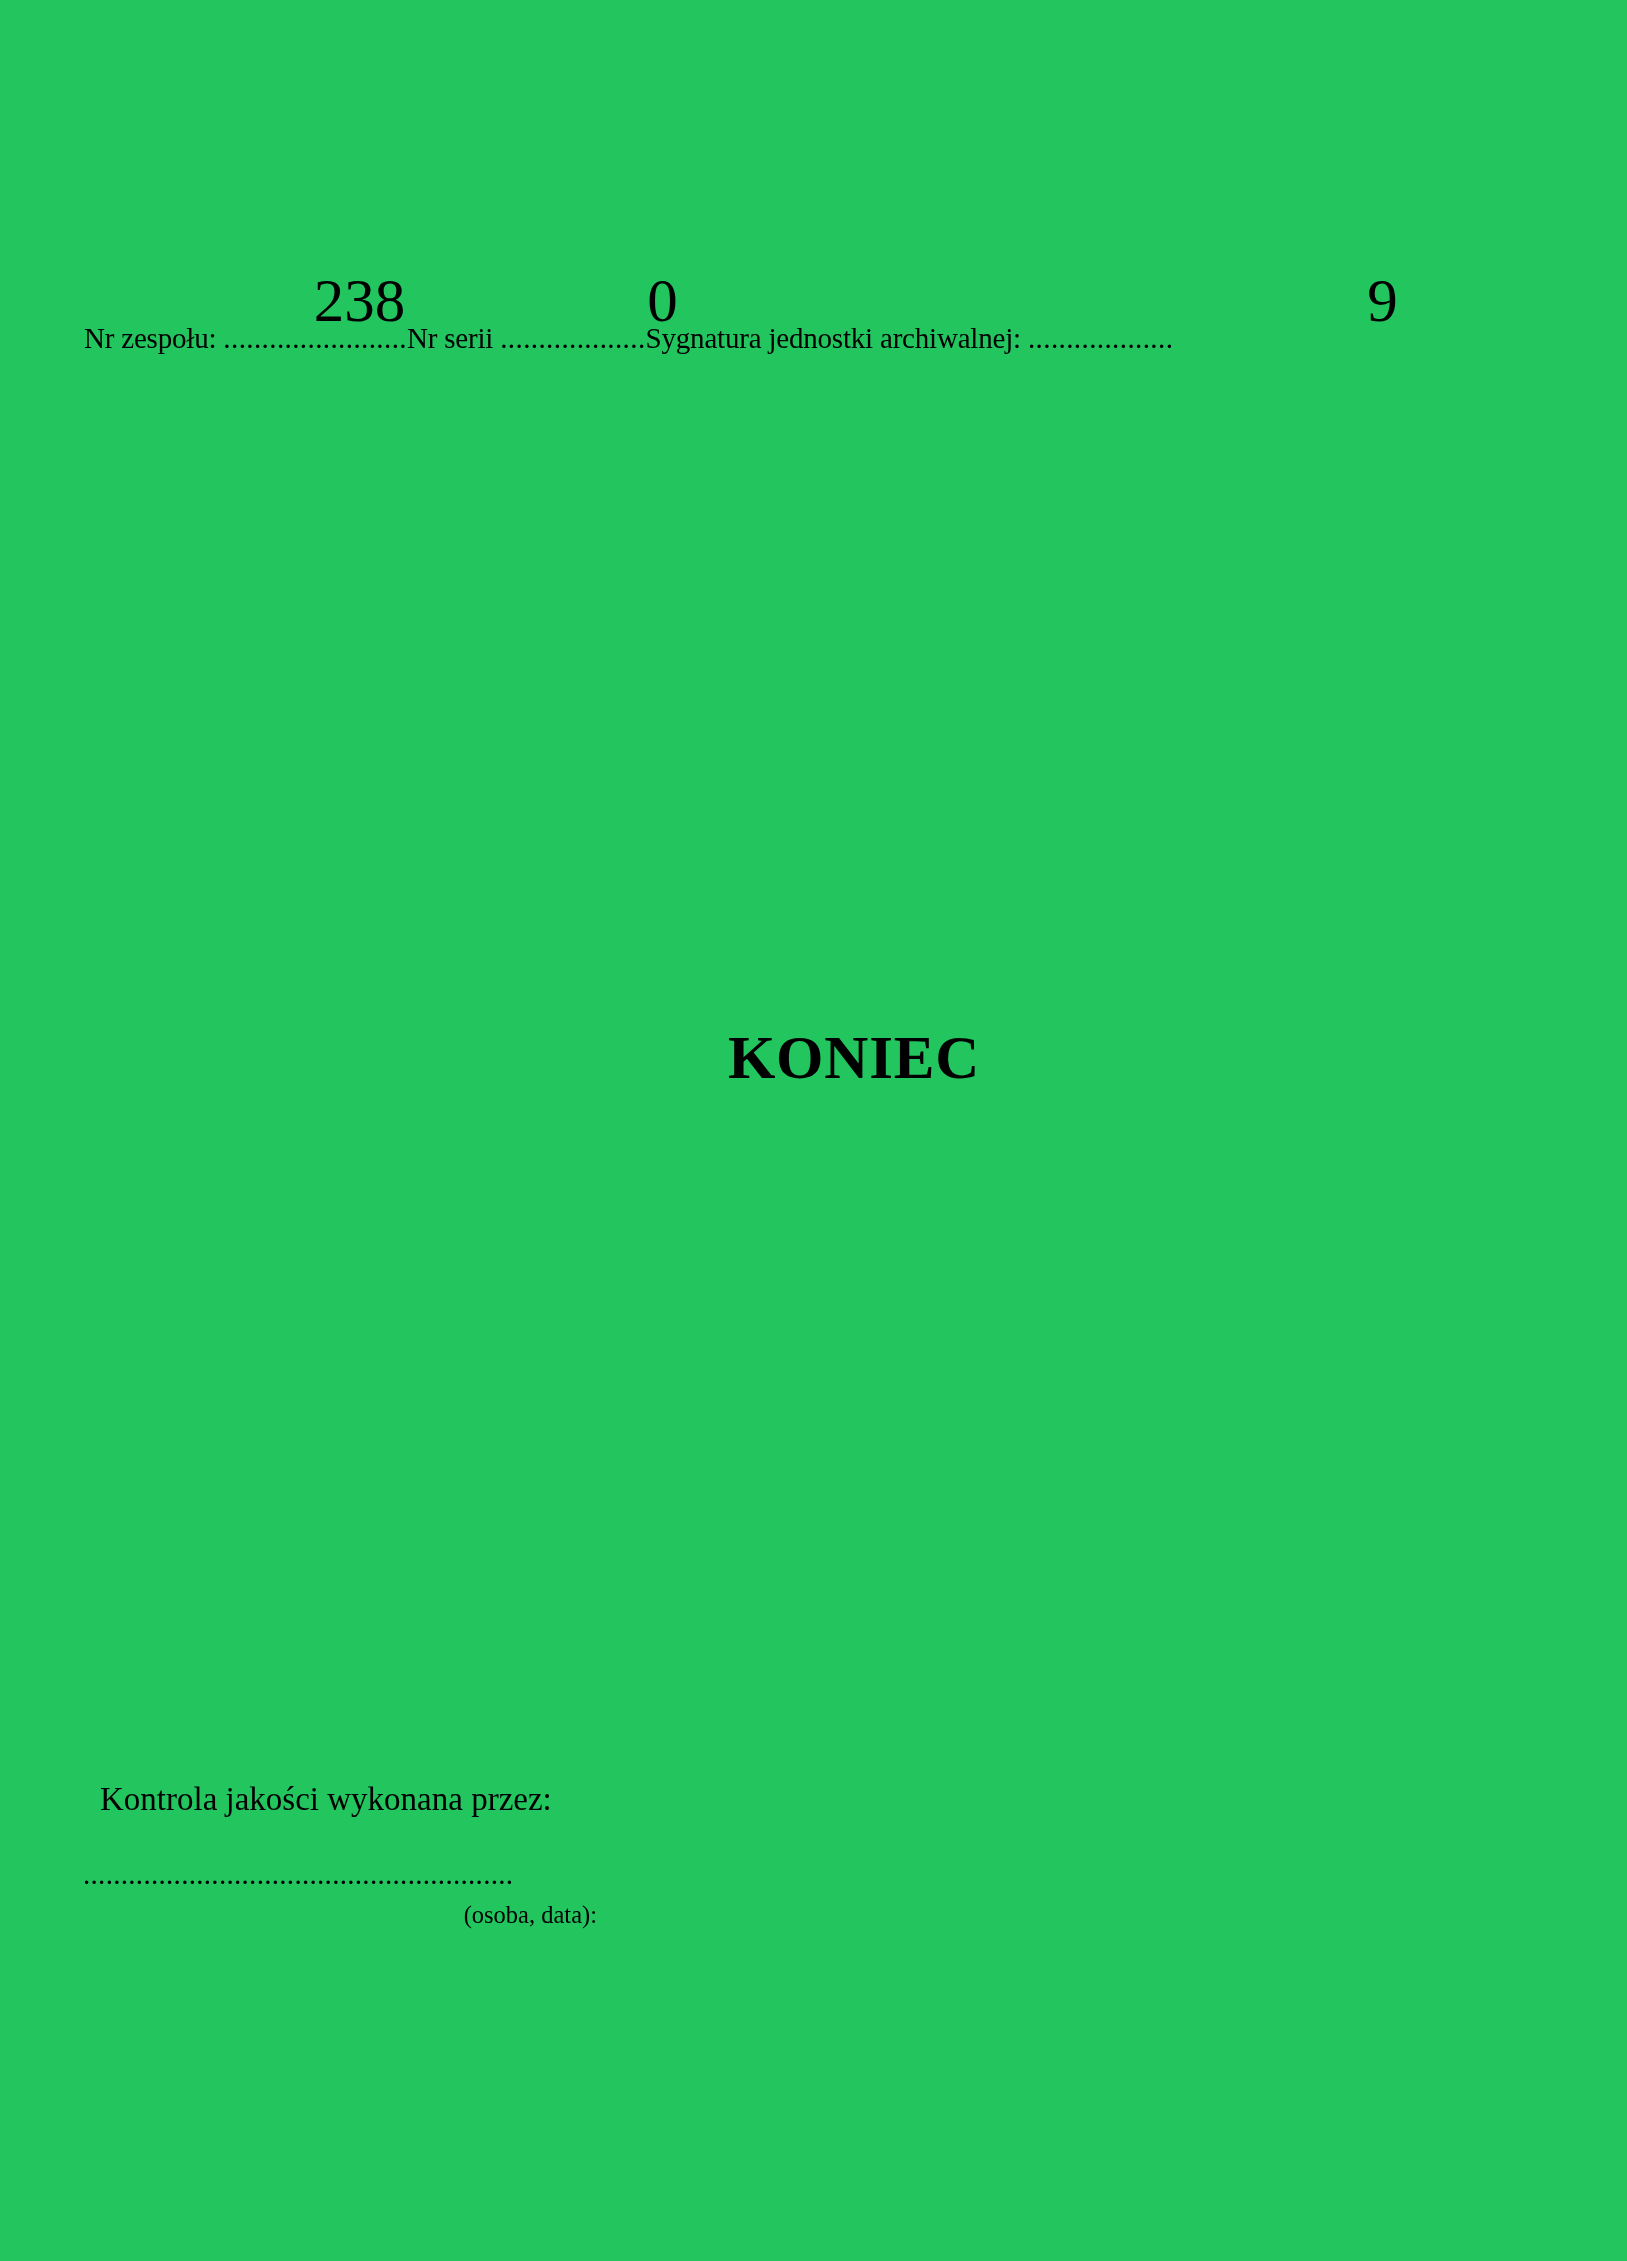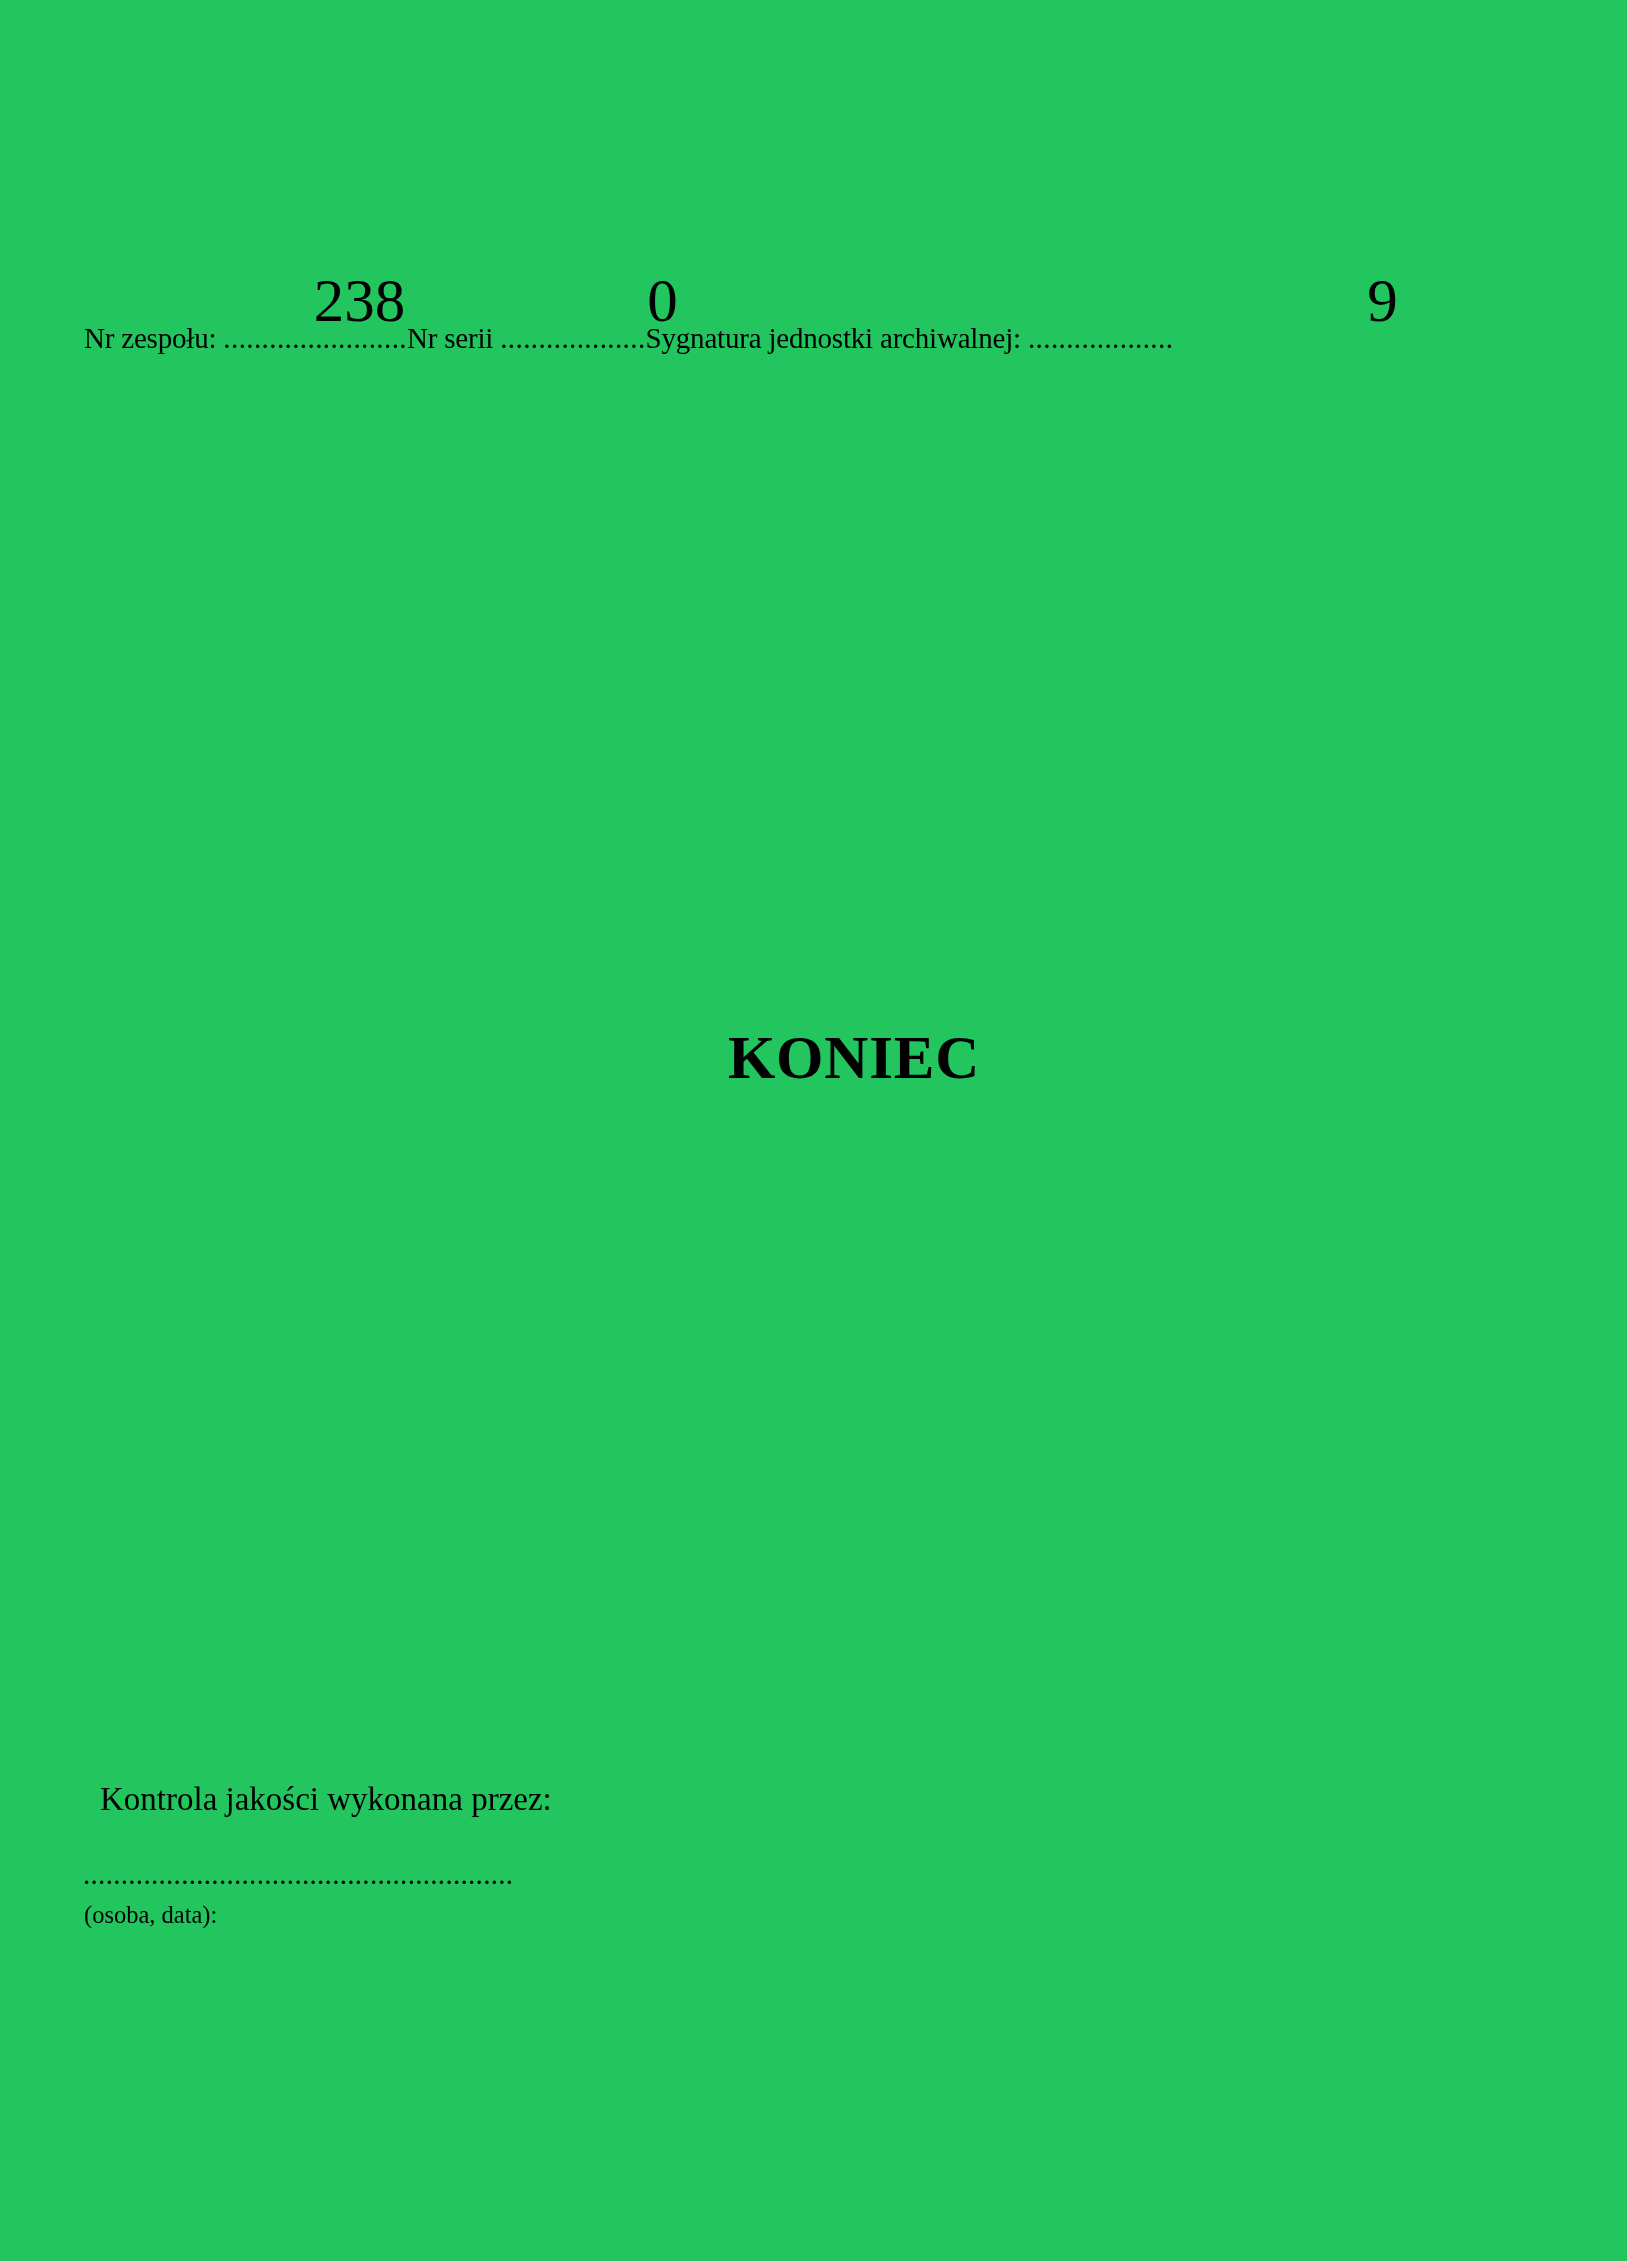--- a/index.html
+++ b/index.html
@@ -93,21 +93,21 @@
     letter-spacing: 0.3px;
     overflow: hidden;
     white-space: nowrap;
     color: #000000;
   }
   .qc-caption {
     position: absolute;
     left: 84px;
     top: 1899px;
     width: 513px;
-    text-align: left;
+    text-align: right;
     font-family: "Liberation Serif", serif;
     font-size: 24.5px;
     line-height: 32px;
     color: #000000;
   }
 </style>
 </head>
 <body>
 
 <div class="page">

